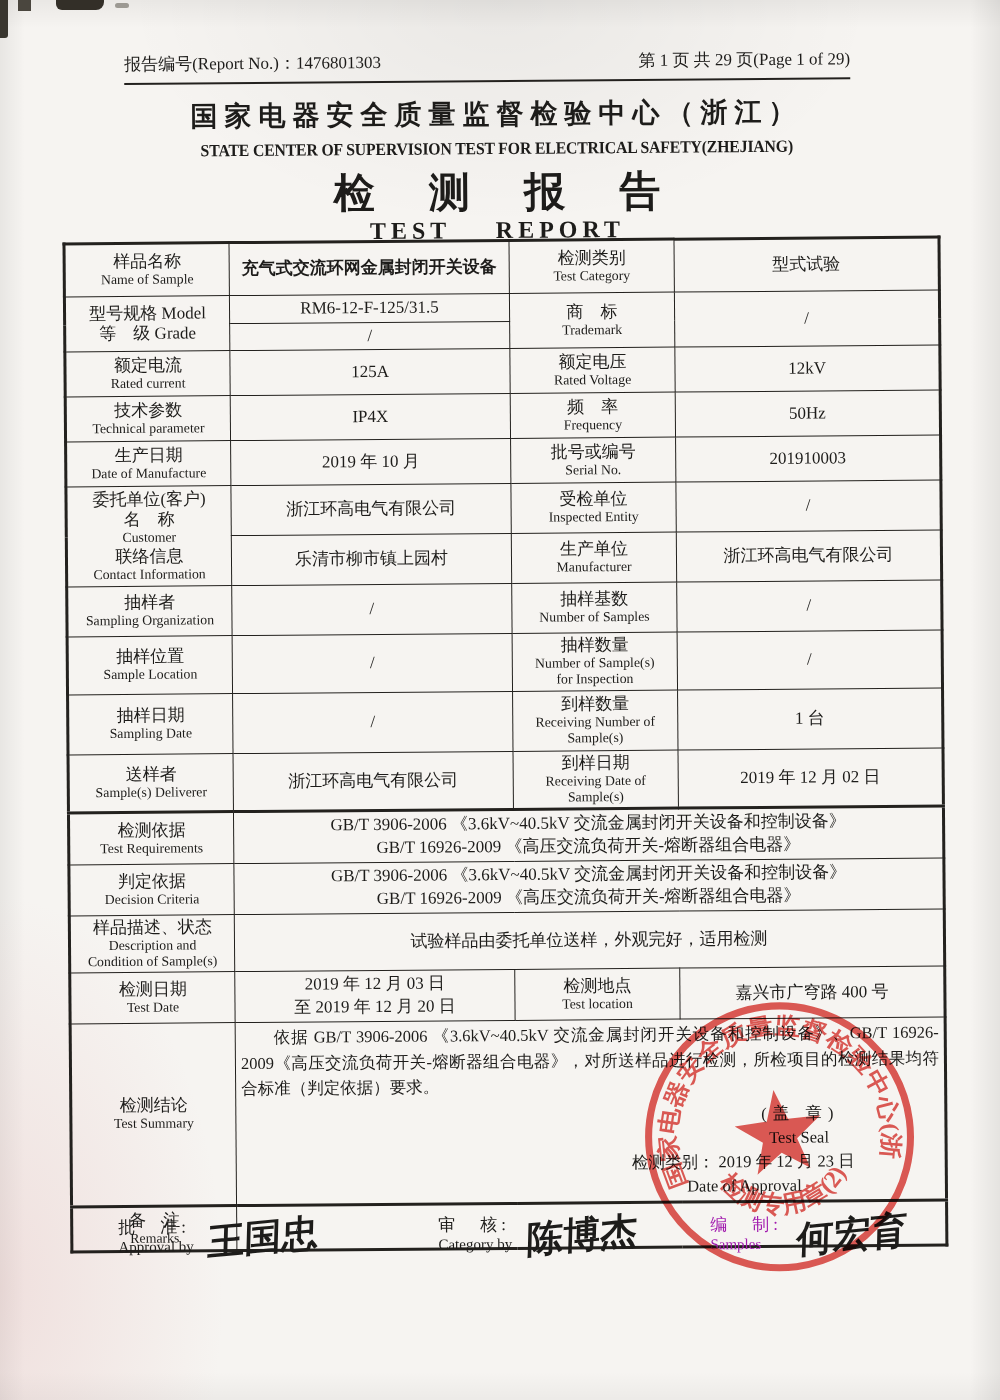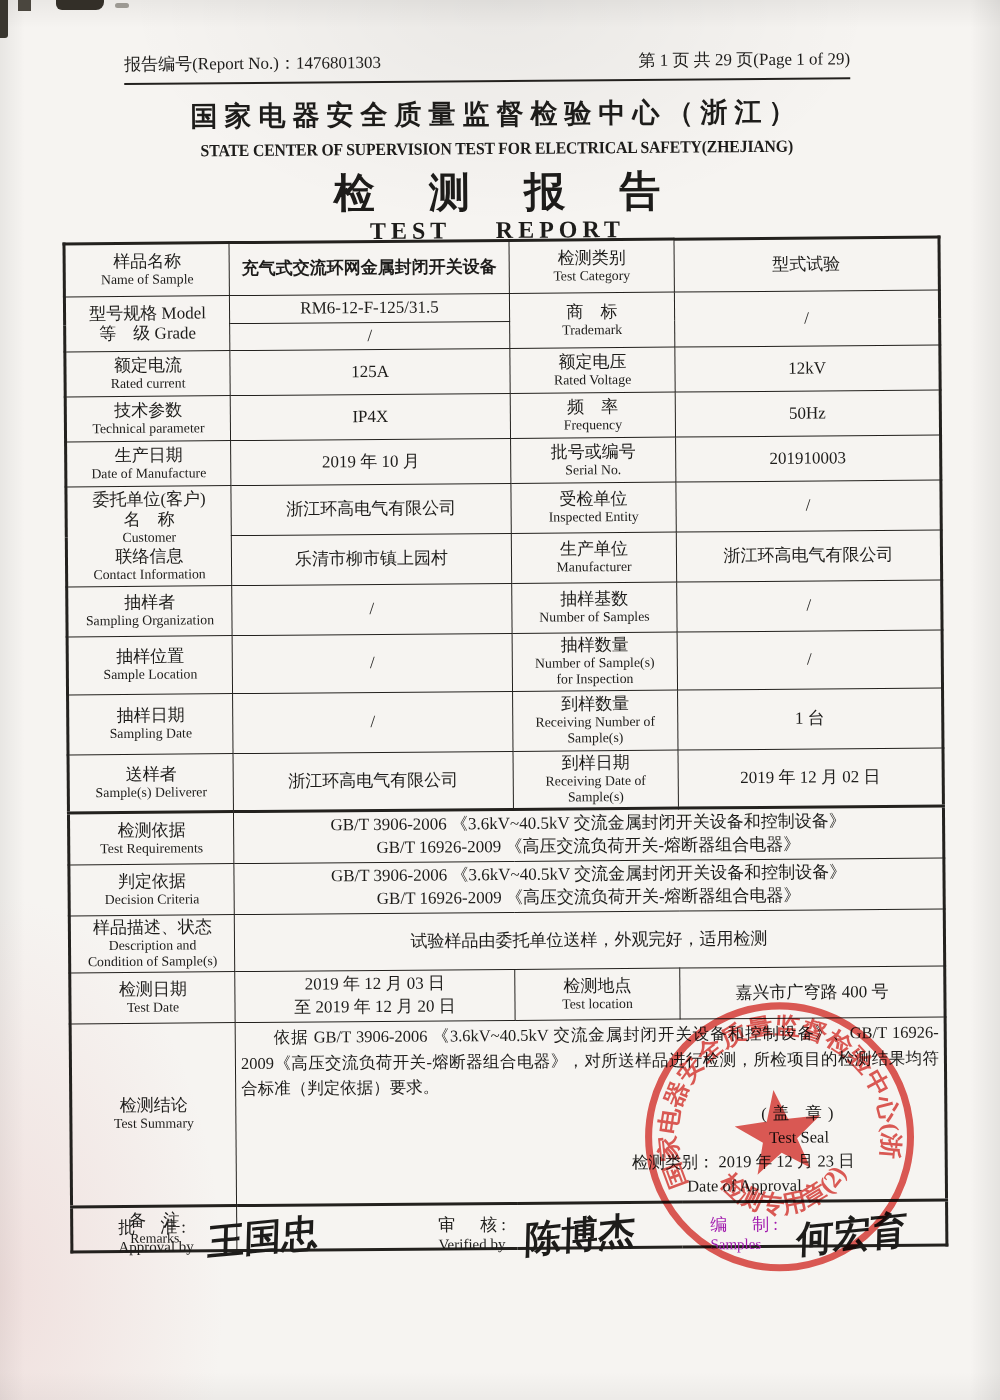--- a/index.html
+++ b/index.html
@@ -317,21 +317,21 @@
     <div class="sig-group g1">
       <div class="sig-label">
         <div class="cn">批　准:</div>
         <div class="en">Approval by</div>
       </div>
       <div class="sig-name">王国忠</div>
     </div>
     <div class="sig-group g2">
       <div class="sig-label">
         <div class="cn">审　核:</div>
-        <div class="en">Verified by</div>
+        <div class="en">Category by</div>
       </div>
       <div class="sig-name">陈博杰</div>
     </div>
     <div class="sig-group g3">
       <div class="sig-label">
         <div class="cn">编　制:</div>
         <div class="en">Samples</div>
       </div>
       <div class="sig-name">何宏育</div>
     </div>

